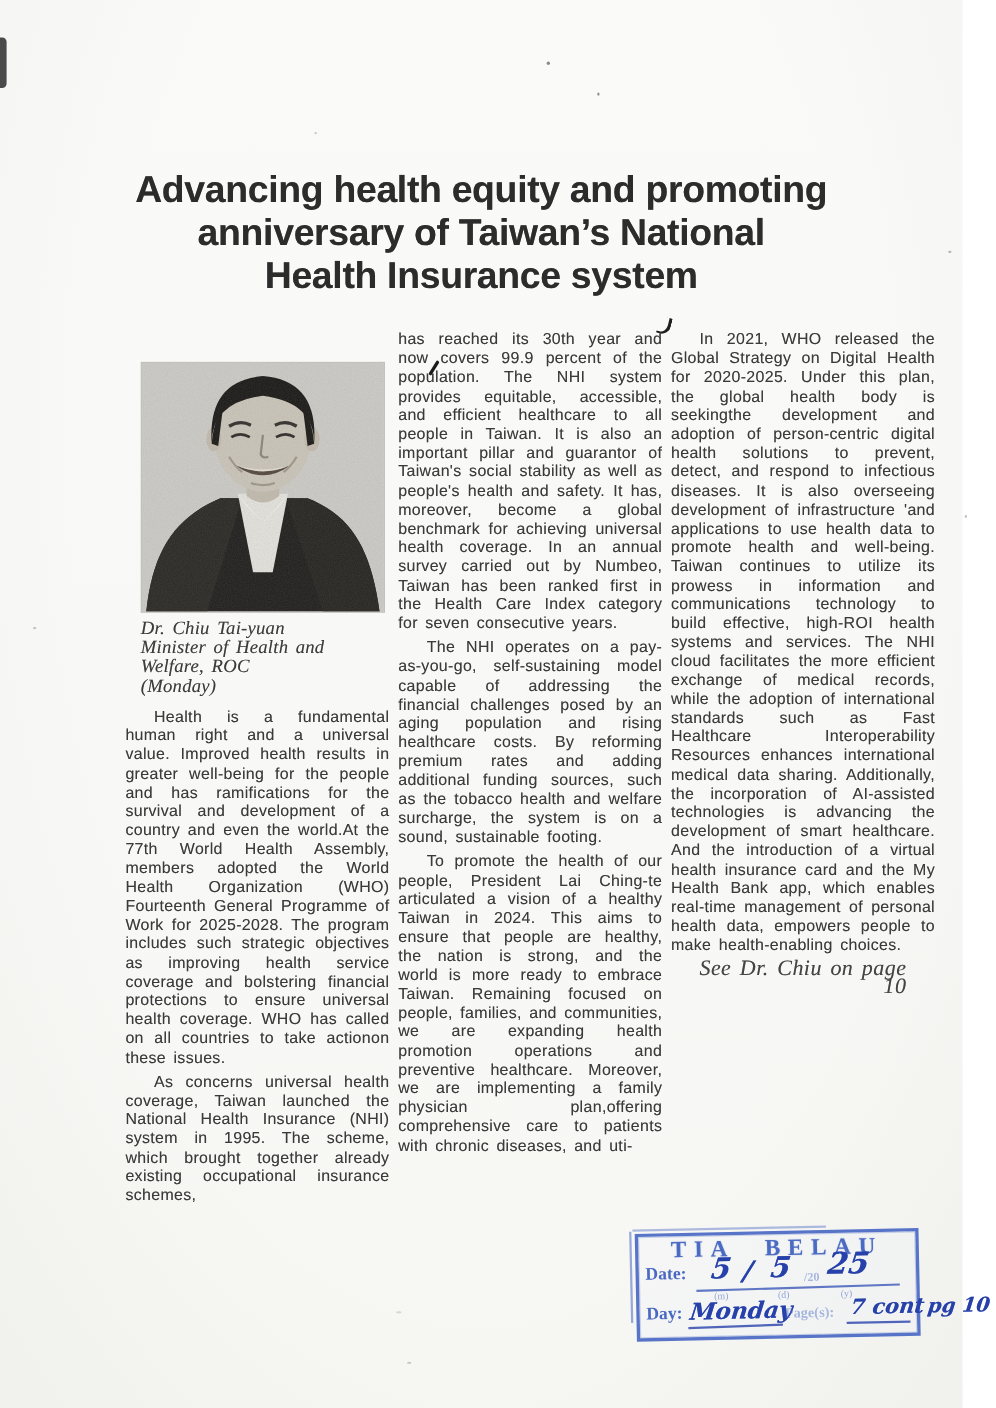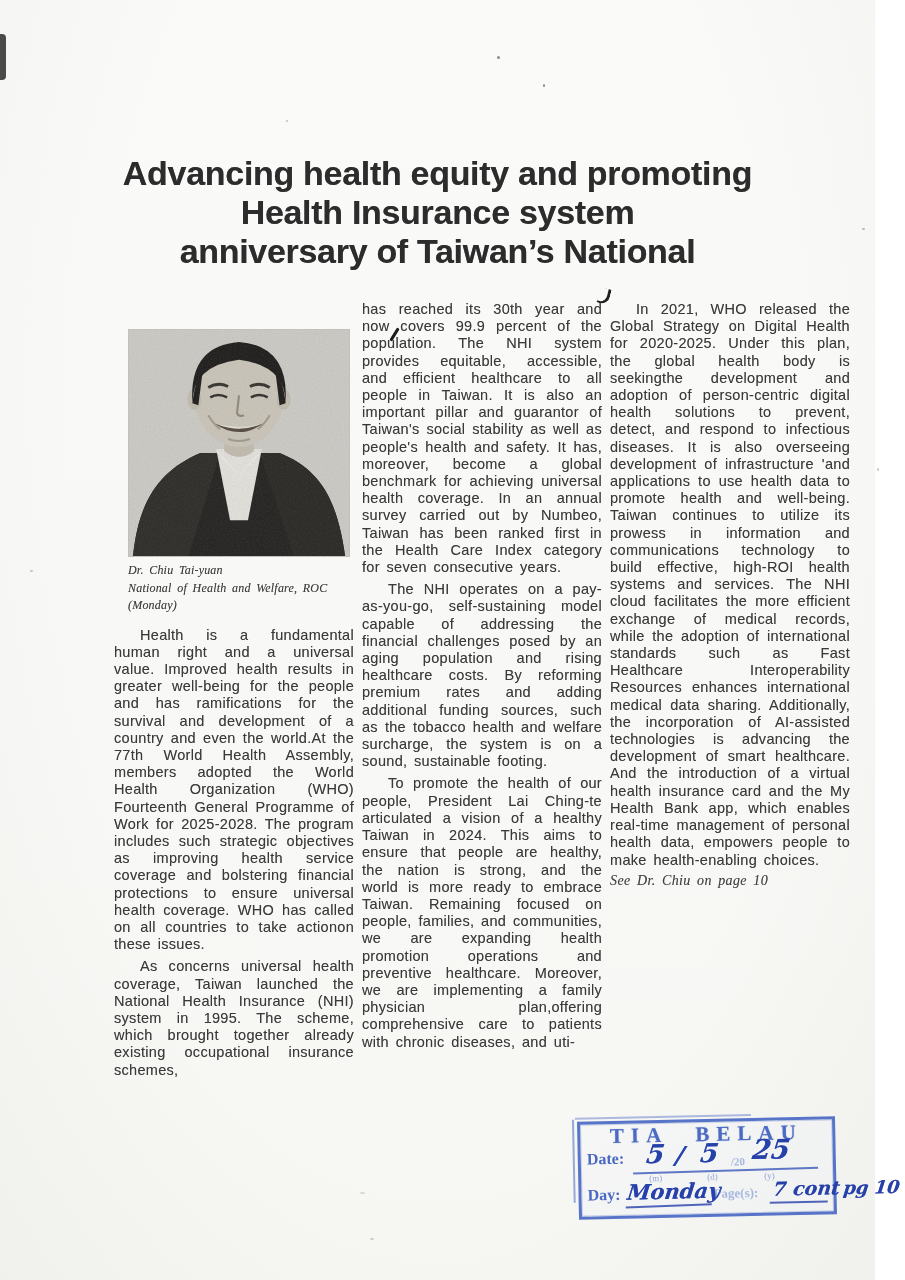--- a/index.html
+++ b/index.html
@@ -41,27 +41,27 @@
   
   .photo-wrap{margin:28px 0 5px 14px;width:222px;}
   .photo{
     width:222px;height:228px;display:block;
     border:1px solid #c3c1bc;box-sizing:border-box;
     background:#d8d6d1;
   }
   .caption{
     margin:4px 0 12px 14px;
     font-family:"Liberation Serif",serif;font-style:italic;
-    font-size:12px;line-height:17.5px;color:#3c3c3c;
+    font-size:17px;line-height:17.5px;color:#3c3c3c;
     text-align:left;letter-spacing:0.2px;
   }
   .jump-note{
     margin-top:3px;padding-right:26px;
     font-family:"Liberation Serif",serif;font-style:italic;
-    font-size:14px;color:#444;text-align:left;
+    font-size:20px;color:#444;text-align:right;
     letter-spacing:0.4px;
   }
   
   .stamp{
     position:absolute;left:578px;top:1119px;width:252px;height:92px;
     border:3px solid rgba(53,88,190,0.82);
     box-shadow:inset 0 0 0 1px rgba(53,88,190,0.22);
     transform:rotate(-1.2deg);
     background:rgba(235,240,252,0.15);
   }
@@ -124,22 +124,22 @@
   <div class="speck" style="left:286px;top:120px;width:2px;height:2px;opacity:.5;"></div>
   <div class="speck" style="left:30px;top:570px;width:3px;height:2px;opacity:.5;"></div>
   <div class="speck" style="left:877px;top:468px;width:2px;height:3px;opacity:.5;"></div>
   <div class="speck" style="left:370px;top:1238px;width:4px;height:2px;opacity:.4;"></div>
   <div class="speck" style="left:360px;top:1192px;width:5px;height:2px;opacity:.3;"></div>
   <div class="ink-slash"></div>
   <div class="ink-curl"></div>
 
   <div class="headline">
     <div>Advancing health equity and promoting</div>
+    <div>anniversary of Taiwan’s National</div>
     <div>Health Insurance system</div>
-    <div>anniversary of Taiwan’s National</div>
   </div>
 
   <div class="body-columns">
 
     <div class="col">
       <div class="photo-wrap">
         <svg class="photo" viewBox="0 0 222 228">
           <defs>
             <filter id="grain">
                 <feTurbulence type="fractalNoise" baseFrequency="0.9" numOctaves="2" result="n"></feTurbulence>
@@ -179,21 +179,21 @@
           <path d="M89,95 Q111,104 133,95 Q111,100 89,95 Z" fill="#e6e2d8"></path>
           <path d="M80,86 Q86,96 92,100" stroke="#a29a8b" stroke-width="2" fill="none"></path>
           <path d="M142,86 Q136,96 130,100" stroke="#a29a8b" stroke-width="2" fill="none"></path>
           <path d="M100,110 Q111,114 122,110" stroke="#a29a8b" stroke-width="2" fill="none"></path>
 
           <rect x="0" y="0" width="222" height="228" filter="url(#grain)" opacity="0.45"></rect>
         </svg>
       </div>
       <div class="caption">
         <div>Dr. Chiu Tai-yuan</div>
-        <div>National of Health and Welfare, ROC</div>
+        <div>Minister of Health and Welfare, ROC</div>
         <div>(Monday)</div>
       </div>
       <p>Health is a fundamental human right and a universal value. Improved health results in greater well-being for the people and has ramifications for the survival and development of a country and even the world.At the 77th World Health Assembly, members adopted the World Health Organization (WHO) Fourteenth General Programme of Work for 2025-2028. The program includes such strategic objectives as improving health service coverage and bolstering financial protections to ensure universal health coverage. WHO has called on all countries to take actionon these issues.</p>
       <p>As concerns universal health coverage, Taiwan launched the National Health Insurance (NHI) system in 1995. The scheme, which brought together already existing occupational insurance schemes,</p>
     </div>
 
     <div class="col">
       <p class="cont">has reached its 30th year and now covers 99.9 percent of the population. The NHI system provides equitable, accessible, and efficient healthcare to all people in Taiwan. It is also an important pillar and guarantor of Taiwan's social stability as well as people's health and safety. It has, moreover, become a global benchmark for achieving universal health coverage. In an annual survey carried out by Numbeo, Taiwan has been ranked first in the Health Care Index category for seven consecutive years.</p>
       <p>The NHI operates on a pay-as-you-go, self-sustaining model capable of addressing the financial challenges posed by an aging population and rising healthcare costs. By reforming premium rates and adding additional funding sources, such as the tobacco health and welfare surcharge, the system is on a sound, sustainable footing.</p>
       <p>To promote the health of our people, President Lai Ching-te articulated a vision of a healthy Taiwan in 2024. This aims to ensure that people are healthy, the nation is strong, and the world is more ready to embrace Taiwan. Remaining focused on people, families, and communities, we are expanding health promotion operations and preventive healthcare. Moreover, we are implementing a family physician plan,offering comprehensive care to patients with chronic diseases, and uti-</p>

